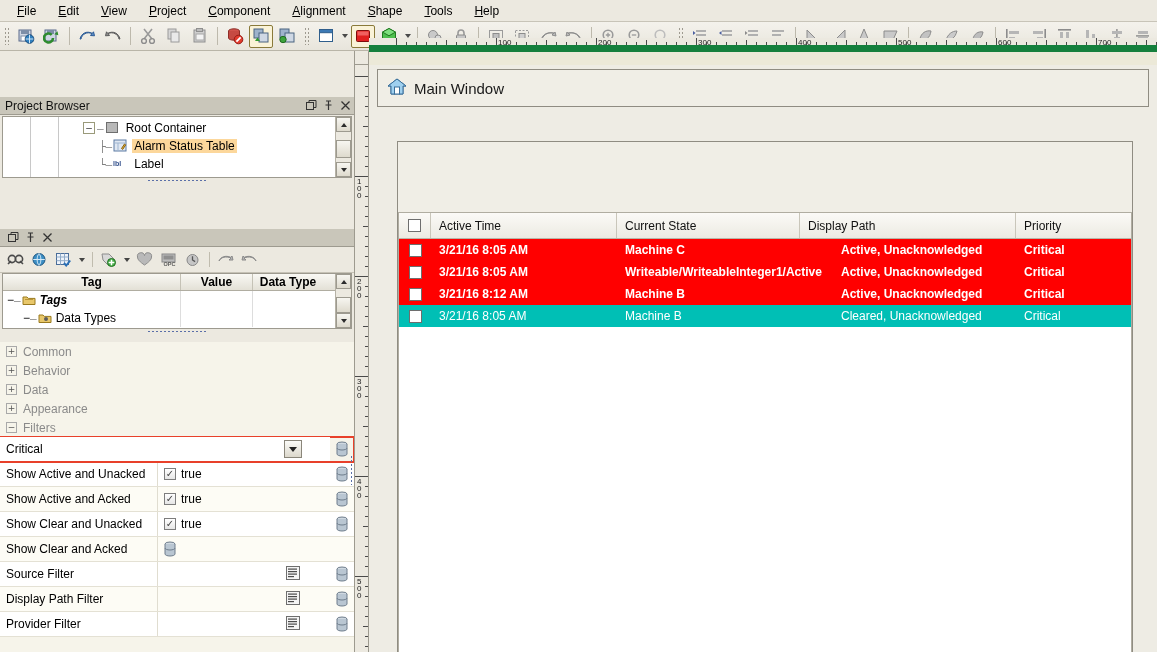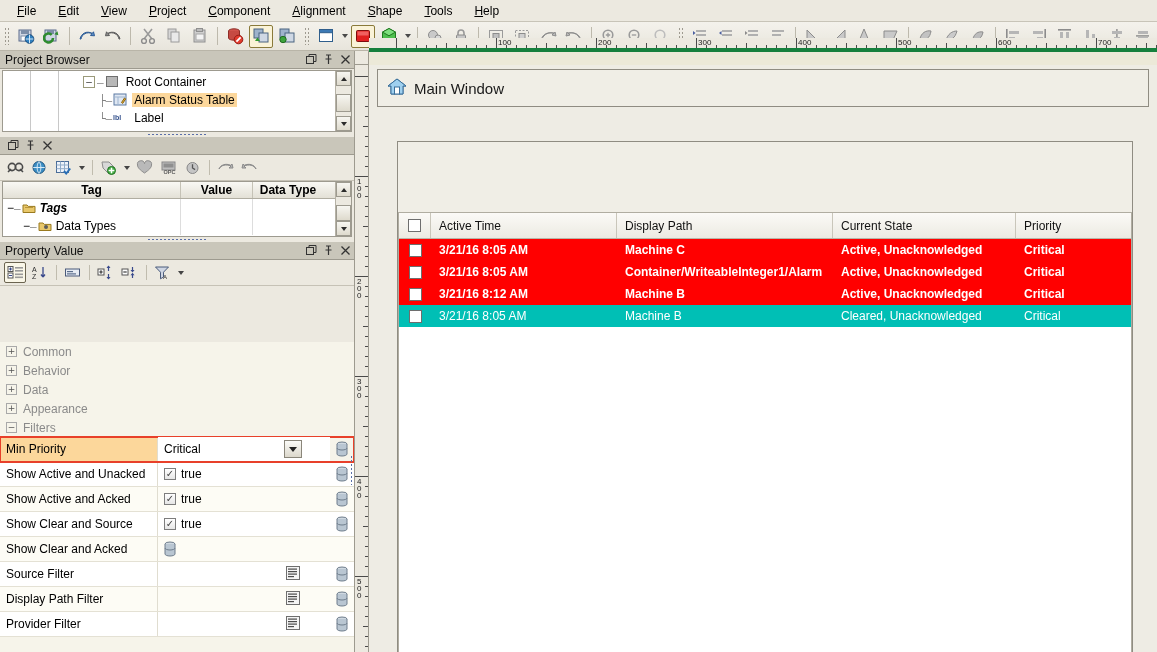--- a/index.html
+++ b/index.html
@@ -61,20 +61,21 @@
     position: absolute; left: 0; top: 51px; width: 355px; height: 601px;
     background: #ece9e0;
     border-right: 1px solid #9d9a8f;
   }
   .panel-header {
     height: 18px; background: #c9c6ba;
     border-bottom: 1px solid #9d9a8f;
     display: flex; align-items: center;
     font-size: 12px; padding-left: 5px;
     position: relative;
+    margin-top: 46px;
   }
   .panel-header .ph-title { flex: 1; color: #111; }
   .ph-btn { width: 17px; height: 16px; display:flex; align-items:center; justify-content:center; color:#333; }
   .ph-btn svg { display:block; }
 
   .panel-toolbar {
     height: 26px; background: #ece9e0;
     border-bottom: 1px solid #c6c2b6;
     display: flex; align-items: center; padding-left: 4px;
   }
@@ -183,21 +184,21 @@
   .combo-arrow::after{content:"";border-left:4px solid transparent;border-right:4px solid transparent;border-top:5px solid #222;}
   .edit-ico { position:absolute; right:28px; top:4px; width:16px;height:16px;}
 
   
   #ruler-corner {
     position:absolute; left:355px; top:51px; width:14px; height:14px;
     background:#ece9e0; border-right:1px solid #9d9a8f; border-bottom:1px solid #9d9a8f;
   }
   #hruler {
     position:absolute; left:369px; top:38px; width:788px; height:14px;
-    background:#ece9e0; border-bottom:4px solid #15803d; overflow:hidden;
+    background:#ece9e0; border-bottom:7px solid #15803d; overflow:hidden;
   }
   #vruler {
     position:absolute; left:355px; top:65px; width:14px; height:587px;
     background:#ece9e0; border-right:1px solid #9d9a8f; overflow:hidden;
   }
   .rtick { position:absolute; background:#4a4a4a; }
   .rlab { position:absolute; font-size:8px; color:#222; font-family:"Liberation Sans",sans-serif; line-height:8px;}
   .rlab.vert { width:8px; }
 
   #designer {
@@ -834,21 +835,20 @@
       <div class="pe-cat">
         <span class="pe-exp">+</span>
         <span>Appearance</span>
       </div>
       <div class="pe-cat">
         <span class="pe-exp">−</span>
         <span>Filters</span>
       </div>
 
       <div class="pe-row selected">
-        <div class="pe-name">Min Priority</div>
         <div class="pe-val">
           <span>Critical</span>
           <span class="combo-arrow"></span>
         </div>
         <div class="pe-binder">
           <svg width="15" height="16" viewBox="0 0 15 16">
               <ellipse cx="7" cy="3" rx="5" ry="2" fill="#cfd8e0" stroke="#6e7d8c"></ellipse>
               <path d="M2 3v10c0 1.1 2.2 2 5 2s5-.9 5-2V3" fill="#b9c6d2" stroke="#6e7d8c"></path>
               <path d="M2 7c0 1.1 2.2 2 5 2s5-.9 5-2" fill="none" stroke="#6e7d8c"></path>
             </svg>
@@ -879,21 +879,21 @@
         <div class="pe-binder">
           <svg width="15" height="16" viewBox="0 0 15 16">
               <ellipse cx="7" cy="3" rx="5" ry="2" fill="#cfd8e0" stroke="#6e7d8c"></ellipse>
               <path d="M2 3v10c0 1.1 2.2 2 5 2s5-.9 5-2V3" fill="#b9c6d2" stroke="#6e7d8c"></path>
               <path d="M2 7c0 1.1 2.2 2 5 2s5-.9 5-2" fill="none" stroke="#6e7d8c"></path>
             </svg>
         </div>
       </div>
 
       <div class="pe-row white">
-        <div class="pe-name">Show Clear and Source</div>
+        <div class="pe-name">Show Clear and Unacked</div>
         <div class="pe-val">
           <span class="ck">✓</span>
           <span>true</span>
         </div>
         <div class="pe-binder">
           <svg width="15" height="16" viewBox="0 0 15 16">
               <ellipse cx="7" cy="3" rx="5" ry="2" fill="#cfd8e0" stroke="#6e7d8c"></ellipse>
               <path d="M2 3v10c0 1.1 2.2 2 5 2s5-.9 5-2V3" fill="#b9c6d2" stroke="#6e7d8c"></path>
               <path d="M2 7c0 1.1 2.2 2 5 2s5-.9 5-2" fill="none" stroke="#6e7d8c"></path>
             </svg>
@@ -1160,41 +1160,41 @@
   </div>
 
   <div id="win-canvas">
 
     <div id="alarm-table">
       <div class="al-head">
         <div class="ah al-ck-col">
           <span class="rowck"></span>
         </div>
         <div class="ah" style="width:186px">Active Time</div>
+        <div class="ah" style="width:183px">Current State</div>
         <div class="ah" style="width:216px">Display Path</div>
-        <div class="ah" style="width:183px">Current State</div>
         <div class="ah" style="flex:1;border-right:none">Priority</div>
       </div>
 
       <div class="al-row red">
         <div class="ac al-ck-col" style="padding-left:0;justify-content:center">
             <span class="rowck"></span>
           </div>
         <div class="ac" style="width:186px">3/21/16 8:05 AM</div>
         <div class="ac" style="width:216px">Machine C</div>
         <div class="ac" style="width:183px">Active, Unacknowledged</div>
         <div class="ac" style="flex:1">Critical</div>
       </div>
 
       <div class="al-row red">
         <div class="ac al-ck-col" style="padding-left:0;justify-content:center">
             <span class="rowck"></span>
           </div>
         <div class="ac" style="width:186px">3/21/16 8:05 AM</div>
-        <div class="ac" style="width:216px">Container/WriteableInteger1/Alarm</div>
+        <div class="ac" style="width:216px">Writeable/WriteableInteger1/Active</div>
         <div class="ac" style="width:183px">Active, Unacknowledged</div>
         <div class="ac" style="flex:1">Critical</div>
       </div>
 
       <div class="al-row red">
         <div class="ac al-ck-col" style="padding-left:0;justify-content:center">
             <span class="rowck"></span>
           </div>
         <div class="ac" style="width:186px">3/21/16 8:12 AM</div>
         <div class="ac" style="width:216px">Machine B</div>

